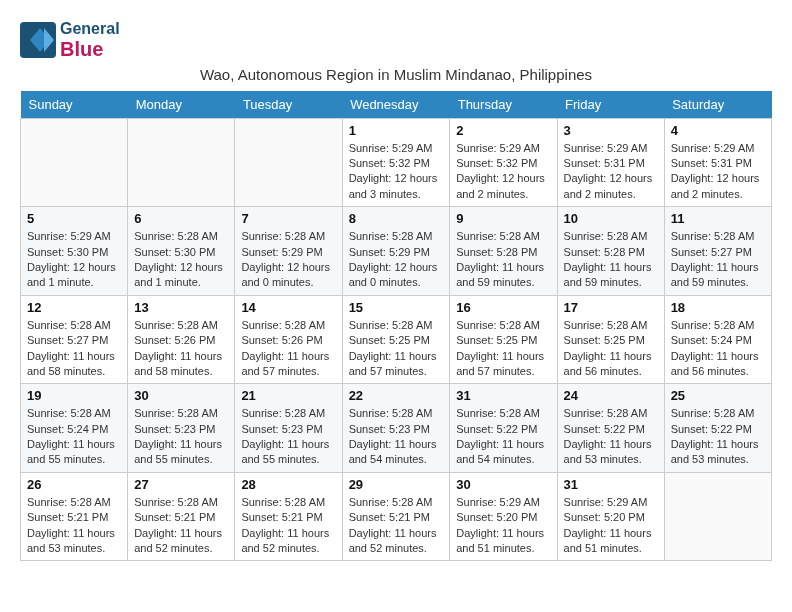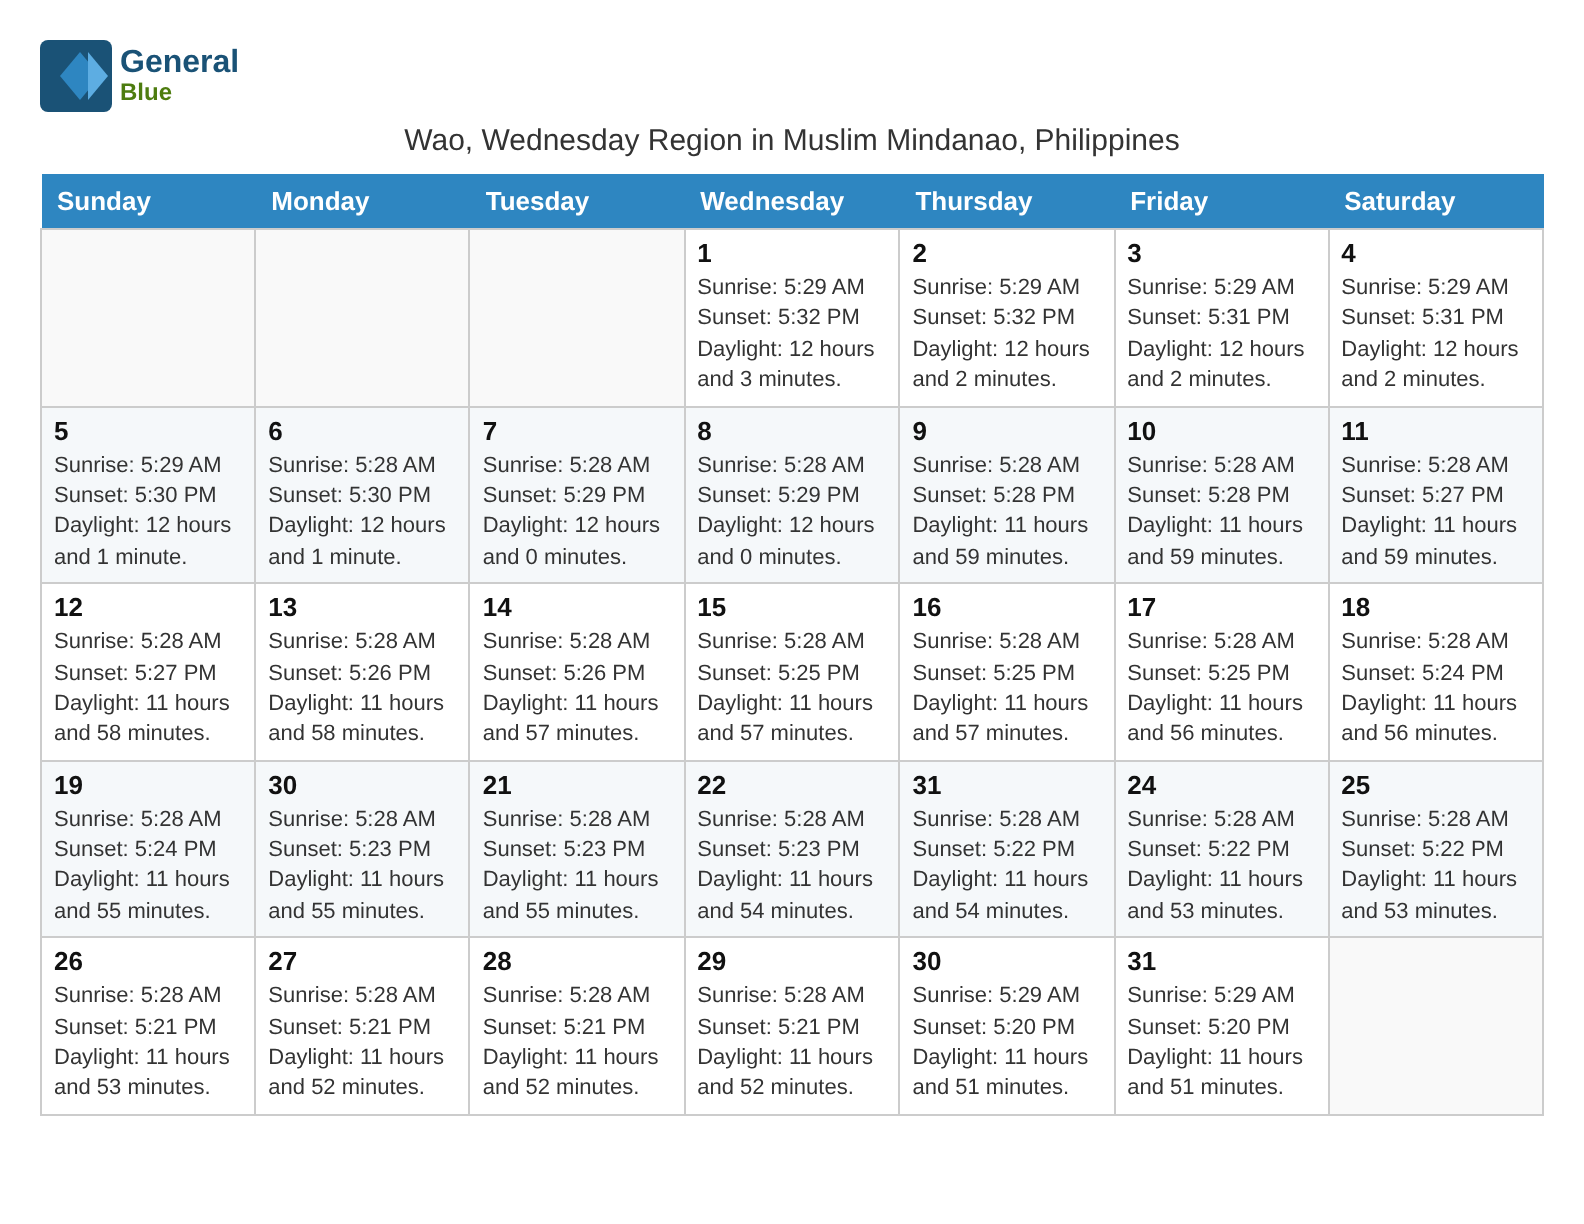--- a/index.html
+++ b/index.html
@@ -14,21 +14,21 @@
       width: 100%;
       border-collapse: collapse;
       font-size: 11px;
     }
     .calendar th {
       background-color: #2e86c1;
       color: #fff;
       text-align: left;
       padding: 6px 8px;
       font-size: 13px;
-      font-weight: bold;
+      font-weight: normal;
     }
     .calendar td {
       border: 1px solid #ccc;
       vertical-align: top;
       padding: 4px 6px;
       width: 108px;
       min-height: 80px;
       background: #fff;
     }
     .calendar tr:nth-child(even) td {
@@ -54,26 +54,26 @@
 
 <div style="display:flex; justify-content:space-between; align-items:flex-start; margin-bottom:6px;flex-direction:column;">
   <div style="display:flex; align-items:center;">
     <svg width="36" height="36" viewBox="0 0 36 36">
       <rect width="36" height="36" rx="4" fill="#1a5276"></rect>
       <polygon points="20,6 30,18 20,30 10,18" fill="#2e86c1"></polygon>
       <polygon points="24,6 34,18 24,30" fill="#5dade2"></polygon>
     </svg>
     <div style="margin-left:4px;">
       <div style="font-size:16px; font-weight:bold; color:#1a5276; line-height:1.1;">General</div>
-      <div style="font-size:12px; font-weight:bold; color:#4d7c0f; line-height:1.1;">Blue</div>
+      <div style="font-size:20px; font-weight:bold; color:#be185d; line-height:1.1;">Blue</div>
     </div>
   </div>
 </div>
 
-<div style="text-align:center; font-size:15px; color:#333; margin-bottom:8px;">Wao, Wednesday Region in Muslim Mindanao, Philippines</div>
+<div style="text-align:center; font-size:15px; color:#333; margin-bottom:8px;">Wao, Autonomous Region in Muslim Mindanao, Philippines</div>
 
 <table class="calendar">
   <thead>
     <tr id="weekday-header">
         <th>Sunday</th>
         <th>Monday</th>
         <th>Tuesday</th>
         <th>Wednesday</th>
         <th>Thursday</th>
         <th>Friday</th>

